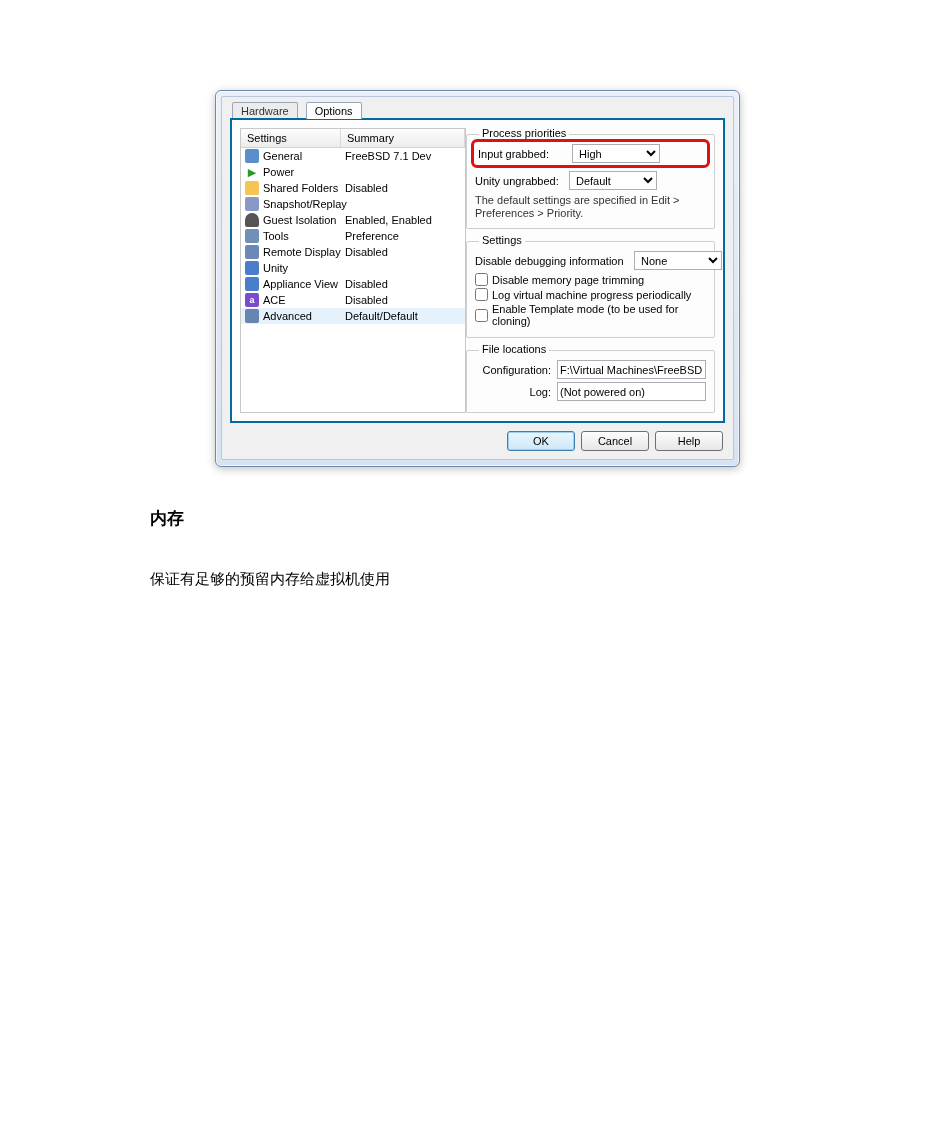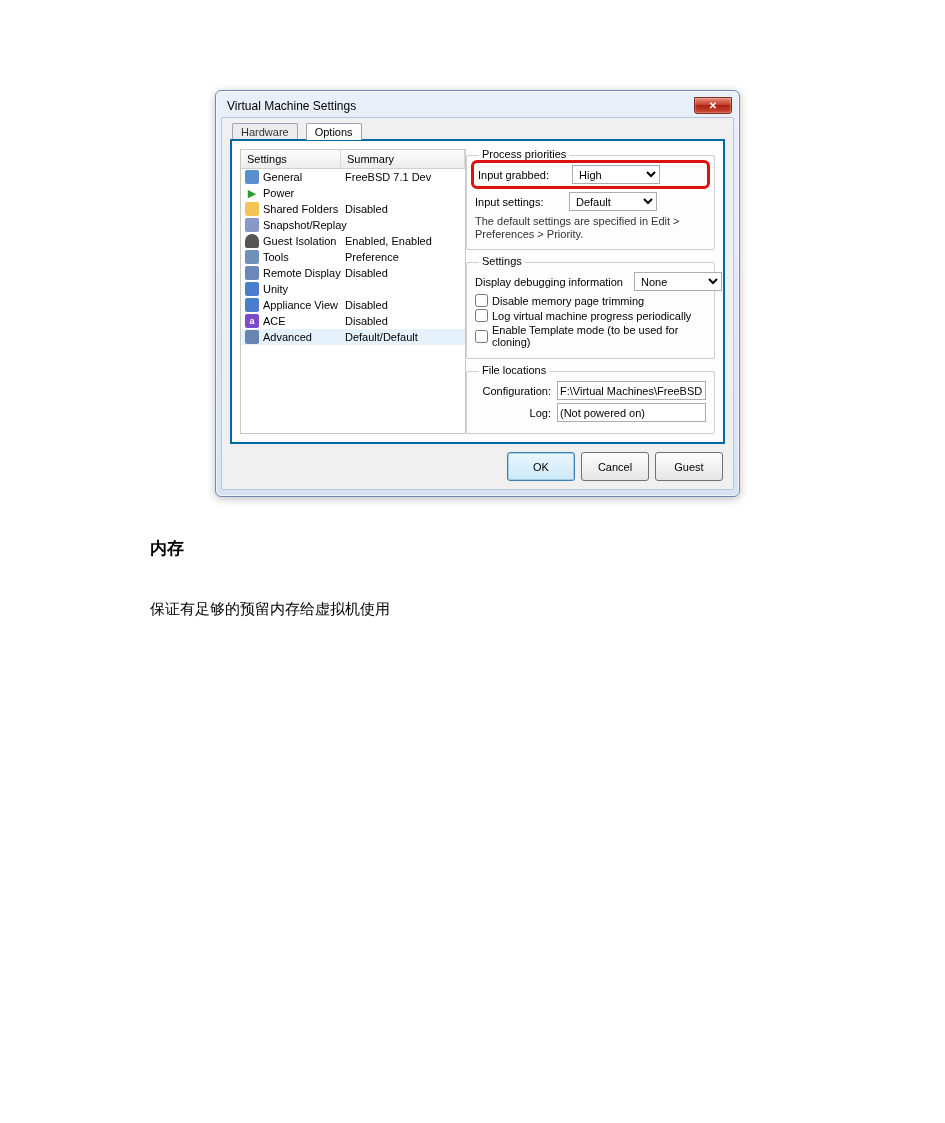--- a/index.html
+++ b/index.html
@@ -160,21 +160,21 @@
     grid-template-columns: 90px 1fr;
     align-items: center; gap: 4px;
     margin: -2px -4px 3px -4px;
   }
   
   .dlg-buttons {
     display: flex; justify-content: flex-end; gap: 6px;
     padding: 8px 2px 0 2px;
   }
   .btn7 {
-    min-width: 68px; height: 29px;
+    min-width: 68px; height: 20px;
     border: 1px solid #707070;
     border-radius: 3px;
     background: linear-gradient(#fdfdfd, #e6e6e6);
     font-size: 11px;
     padding: 0 10px;
   }
   .btn7.default {
     border-color: #3c7fb1;
     box-shadow: 0 0 0 1px #a4cdec inset;
     background: linear-gradient(#eaf6fd, #cde8f8);
@@ -191,26 +191,20 @@
     font-size: 15px;
     margin: 40px 0 0 0;
   }
 </style>
 </head>
 <body>
 
 <div class="doc-area">
 
   <div class="win7">
-    <div class="titlebar">
-      <span>Virtual Machine Settings</span>
-      <div class="close-btn">
-        <span>✕</span>
-      </div>
-    </div>
 
     <div class="client">
       <div class="tabstrip">
         <div class="tab inactive">Hardware</div>
         <div class="tab active">Options</div>
       </div>
 
       <div class="tabpage">
 
         <div class="list-box">
@@ -303,32 +297,32 @@
         <div class="right">
           <div class="group">
             <span class="legend">Process priorities</span>
             <div class="hl">
               <span>Input grabbed:</span>
               <select class="drop">
                 <option>High</option>
               </select>
             </div>
             <div class="form-row">
-              <span>Input settings:</span>
+              <span>Unity ungrabbed:</span>
               <select class="drop">
                 <option>Default</option>
               </select>
             </div>
             <div class="hint">The default settings are specified in Edit &gt; Preferences &gt; Priority.</div>
           </div>
 
           <div class="group">
             <span class="legend">Settings</span>
             <div class="form-row" style="grid-template-columns: 1fr 72px;">
-              <span>Display debugging information</span>
+              <span>Disable debugging information</span>
               <select class="drop">
                 <option>None</option>
               </select>
             </div>
             <div class="chk-row">
               <input type="checkbox" style="">
               <span>Disable memory page trimming</span>
             </div>
             <div class="chk-row">
               <input type="checkbox" style="">
@@ -350,21 +344,21 @@
               <span class="lab">Log:</span>
               <input class="txt" value="(Not powered on)" style="">
             </div>
           </div>
         </div>
       </div>
 
       <div class="dlg-buttons">
         <button class="btn7 default">OK</button>
         <button class="btn7">Cancel</button>
-        <button class="btn7">Guest</button>
+        <button class="btn7">Help</button>
       </div>
     </div>
   </div>
 
   <div class="article-h">内存</div>
   <div class="article-p">保证有足够的预留内存给虚拟机使用</div>
 
 </div>
 
 </body></html>

